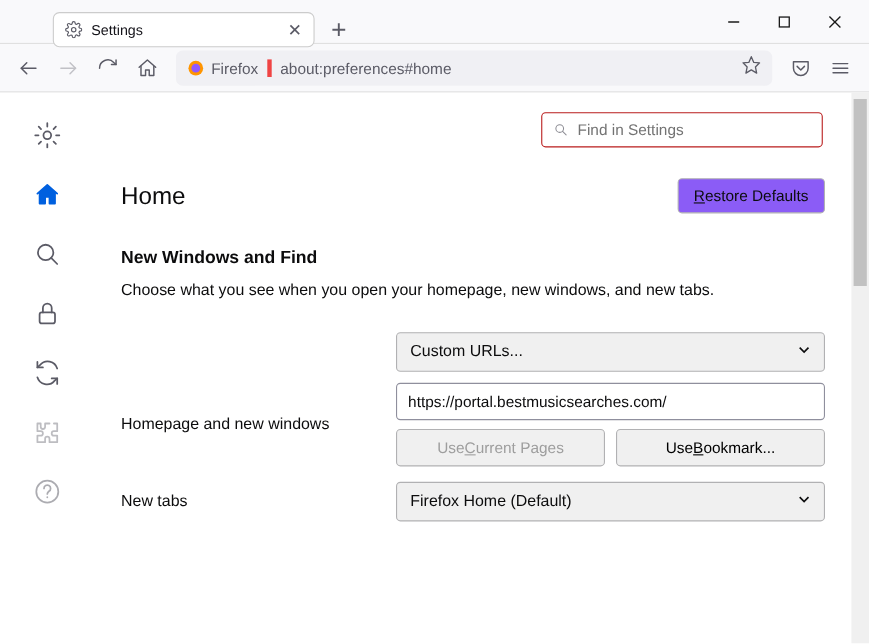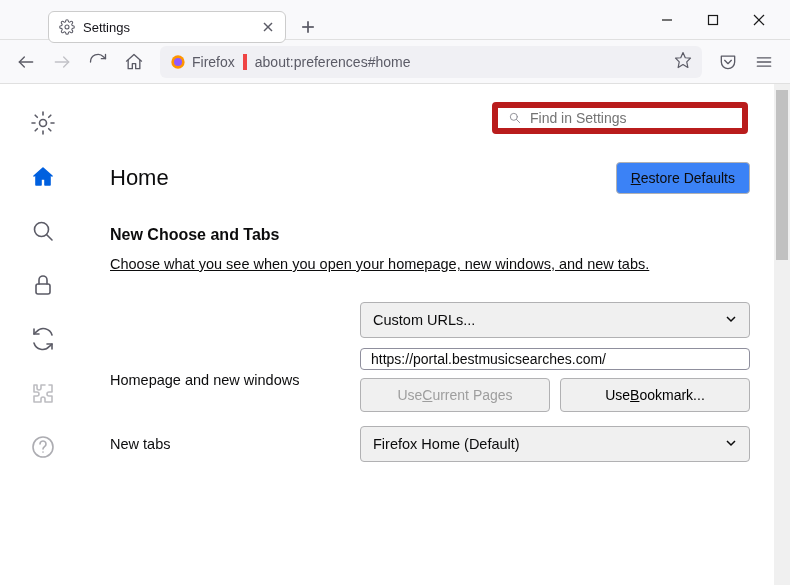--- a/index.html
+++ b/index.html
@@ -29,40 +29,40 @@
 .urlbar .star { margin-left: auto; }
 
 
 .content-wrap { display: flex; height: calc(585px - 84px); position: relative; }
 .sidebar { width: 100px; padding: 24px 0 0 28px; display: flex; flex-direction: column; gap: 24px; }
 .sidebar-item { width: 30px; height: 30px; display: flex; align-items: center; justify-content: center; cursor: pointer; border-radius: 4px; }
 .sidebar-item.active svg { stroke: #0060df; }
 .sidebar-item.active .fill-icon { fill: #0060df; stroke: #0060df; }
 
 .main { flex: 1; padding: 18px 40px 0 10px; overflow: hidden; }
-.search-box { width: 256px; height: 32px; border: 6px solid #b91c1c; border-radius: 4px; display: flex; align-items: center; padding: 0 10px; margin-left: auto; margin-right: 2px; gap: 8px; }
+.search-box { width: 256px; height: 32px; border: 1px solid #b91c1c; border-radius: 4px; display: flex; align-items: center; padding: 0 10px; margin-left: auto; margin-right: 2px; gap: 8px; }
 .search-box svg { opacity: 0.7; }
 .search-box .placeholder { font-size: 14px; color: #737373; }
 
 .header-row { display: flex; align-items: center; margin-top: 28px; gap: 48px; }
 .page-title { font-size: 22px; font-weight: 400; color: #0c0c0d; }
-.restore-btn { margin-left: auto; font-size: 14px; color: #0c0c0d; border: 1px solid #b1b1b3; border-radius: 4px; padding: 7px 14px; cursor: pointer; background: #3b82f6; }
+.restore-btn { margin-left: auto; font-size: 14px; color: #0c0c0d; border: 1px solid #b1b1b3; border-radius: 4px; padding: 7px 14px; cursor: pointer; background: #8b5cf6; }
 .restore-btn span.u { text-decoration: underline; }
 
 .section-title { font-size: 16px; font-weight: 600; color: #0c0c0d; margin-top: 32px; }
-.section-desc { font-size: 14.5px; color: #0c0c0d; margin-top: 12px; text-decoration: underline; }
+.section-desc { font-size: 14.5px; color: #0c0c0d; margin-top: 12px; }
 
 .form-row { display: flex; align-items: center; margin-top: 28px; gap: 20px; }
 .form-label { font-size: 14.5px; color: #0c0c0d; width: 230px; }
 .form-controls { flex: 1; display: flex; flex-direction: column; gap: 8px; }
 
 .select-box { border: 1px solid #b1b1b3; border-radius: 4px; background: #f0f0f0; height: 36px; display: flex; align-items: center; padding: 0 12px; font-size: 14.5px; color: #0c0c0d; position: relative; cursor: pointer; }
 .select-box .chev { position: absolute; right: 12px; }
 
-.text-input { border: 1px solid #8f8f9d; border-radius: 4px; background: #fff; height: 22px; padding: 0 10px; font-size: 14px; color: #0c0c0d; width: 100%; }
+.text-input { border: 1px solid #8f8f9d; border-radius: 4px; background: #fff; height: 34px; padding: 0 10px; font-size: 14px; color: #0c0c0d; width: 100%; }
 
 .btn-row { display: flex; gap: 10px; }
 .act-btn { flex: 1; border: 1px solid #b1b1b3; border-radius: 4px; background: #f0f0f0; height: 34px; font-size: 14px; display: flex; align-items: center; justify-content: center; cursor: pointer; }
 .act-btn.disabled { color: #9e9e9e; cursor: default; text-align: center; }
 .u { text-decoration: underline; }
 
 
 .vscroll { position: absolute; right: 0; top: 0; width: 16px; height: 100%; background: #f0f0f0; }
 .vscroll .thumb { position: absolute; top: 6px; left: 2px; width: 12px; height: 170px; background: #c1c1c1; border-radius: 0; }
 
@@ -225,21 +225,21 @@
           <line x1="20" y1="20" x2="14.5" y2="14.5"></line>
         </svg>
       <span class="placeholder">Find in Settings</span>
     </div>
 
     <div class="header-row">
       <div class="page-title">Home</div>
       <div class="restore-btn"><span class="u">R</span>estore Defaults</div>
     </div>
 
-    <div class="section-title">New Choose and Tabs</div>
+    <div class="section-title">New Windows and Find</div>
     <div class="section-desc">Choose what you see when you open your homepage, new windows, and new tabs.</div>
 
     <div class="form-row" style="margin-top:30px;">
       <div class="form-label"></div>
       <div class="form-controls">
         <div class="select-box">
           <span>Custom URLs...</span>
           <span class="chev">
             <svg viewBox="0 0 12 12" style="width:12px;height:12px;stroke:#0c0c0d;stroke-width:1.5;fill:none;">
                 <polyline points="2 4 6 8 10 4"></polyline>

